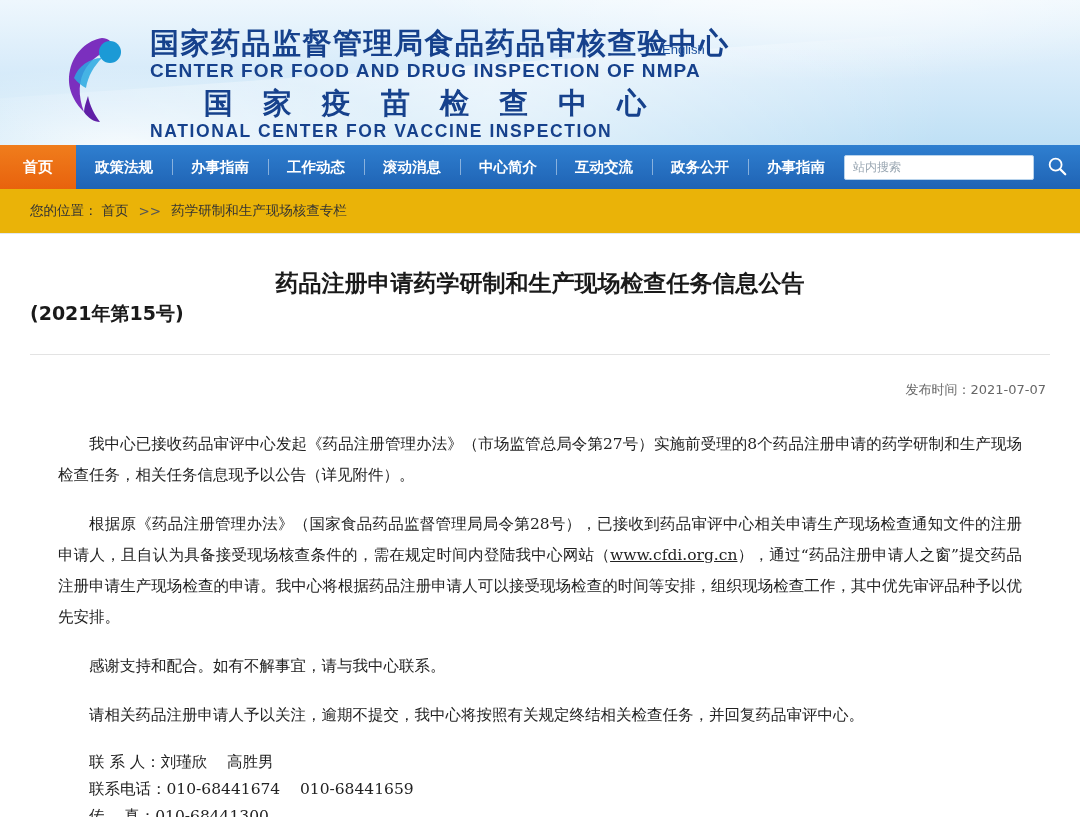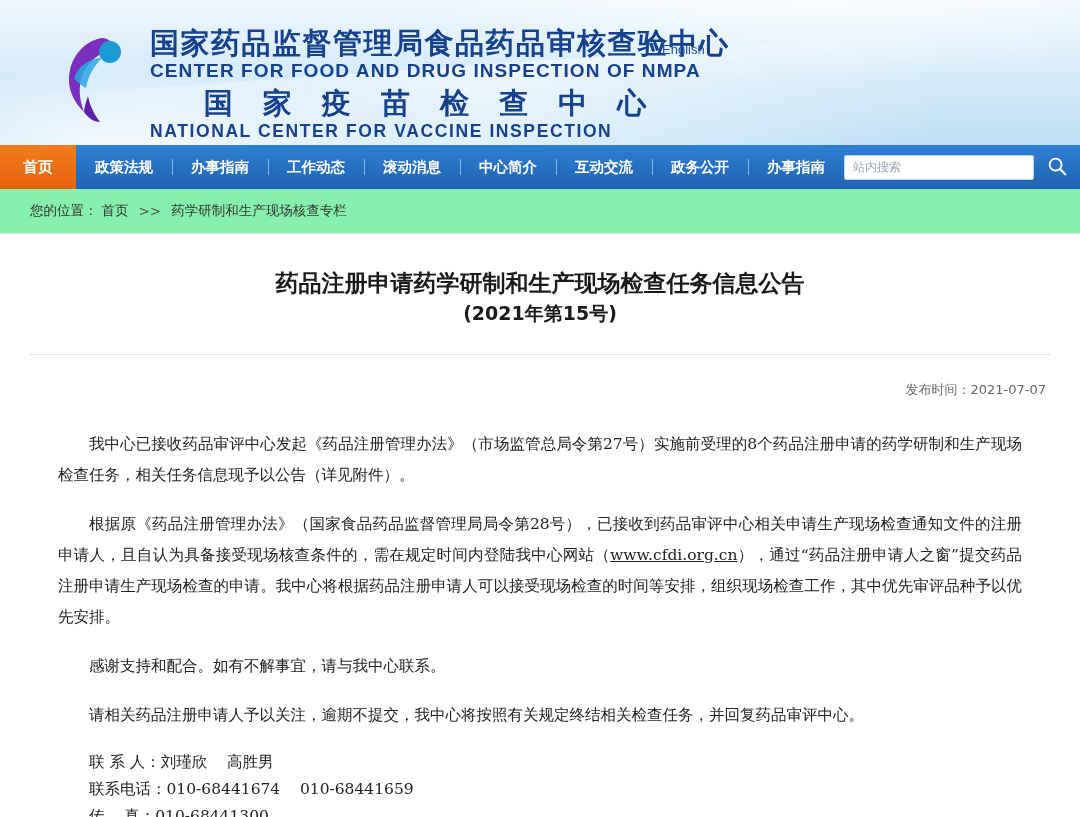--- a/index.html
+++ b/index.html
@@ -162,21 +162,21 @@
     padding: 0;
     display: flex;
     align-items: center;
     justify-content: center;
   }
 
   
   .breadcrumb-bar {
     width: 1080px;
     height: 44px;
-    background: #86efac;
+    background: #eab308;
     border-bottom: 1px solid #e2e8ee;
     display: flex;
     align-items: center;
   }
   .breadcrumb {
     margin-left: 30px;
     font-size: 13.5px;
     color: #333333;
     font-family: "DejaVu Sans", "Liberation Sans", sans-serif;
     display: flex;
@@ -198,21 +198,21 @@
   }
   .article-title {
     text-align: center;
     font-family: "DejaVu Sans", "Liberation Sans", sans-serif;
     font-size: 23px;
     font-weight: bold;
     color: #1a1a1a;
     line-height: 30px;
   }
   .article-subtitle {
-    text-align: center;
+    text-align: left;
     font-family: "DejaVu Sans", "Liberation Sans", sans-serif;
     font-size: 19px;
     font-weight: bold;
     color: #1a1a1a;
     line-height: 30px;
   }
   .title-rule {
     margin: 26px auto 0 auto;
     width: 1020px;
     height: 1px;

